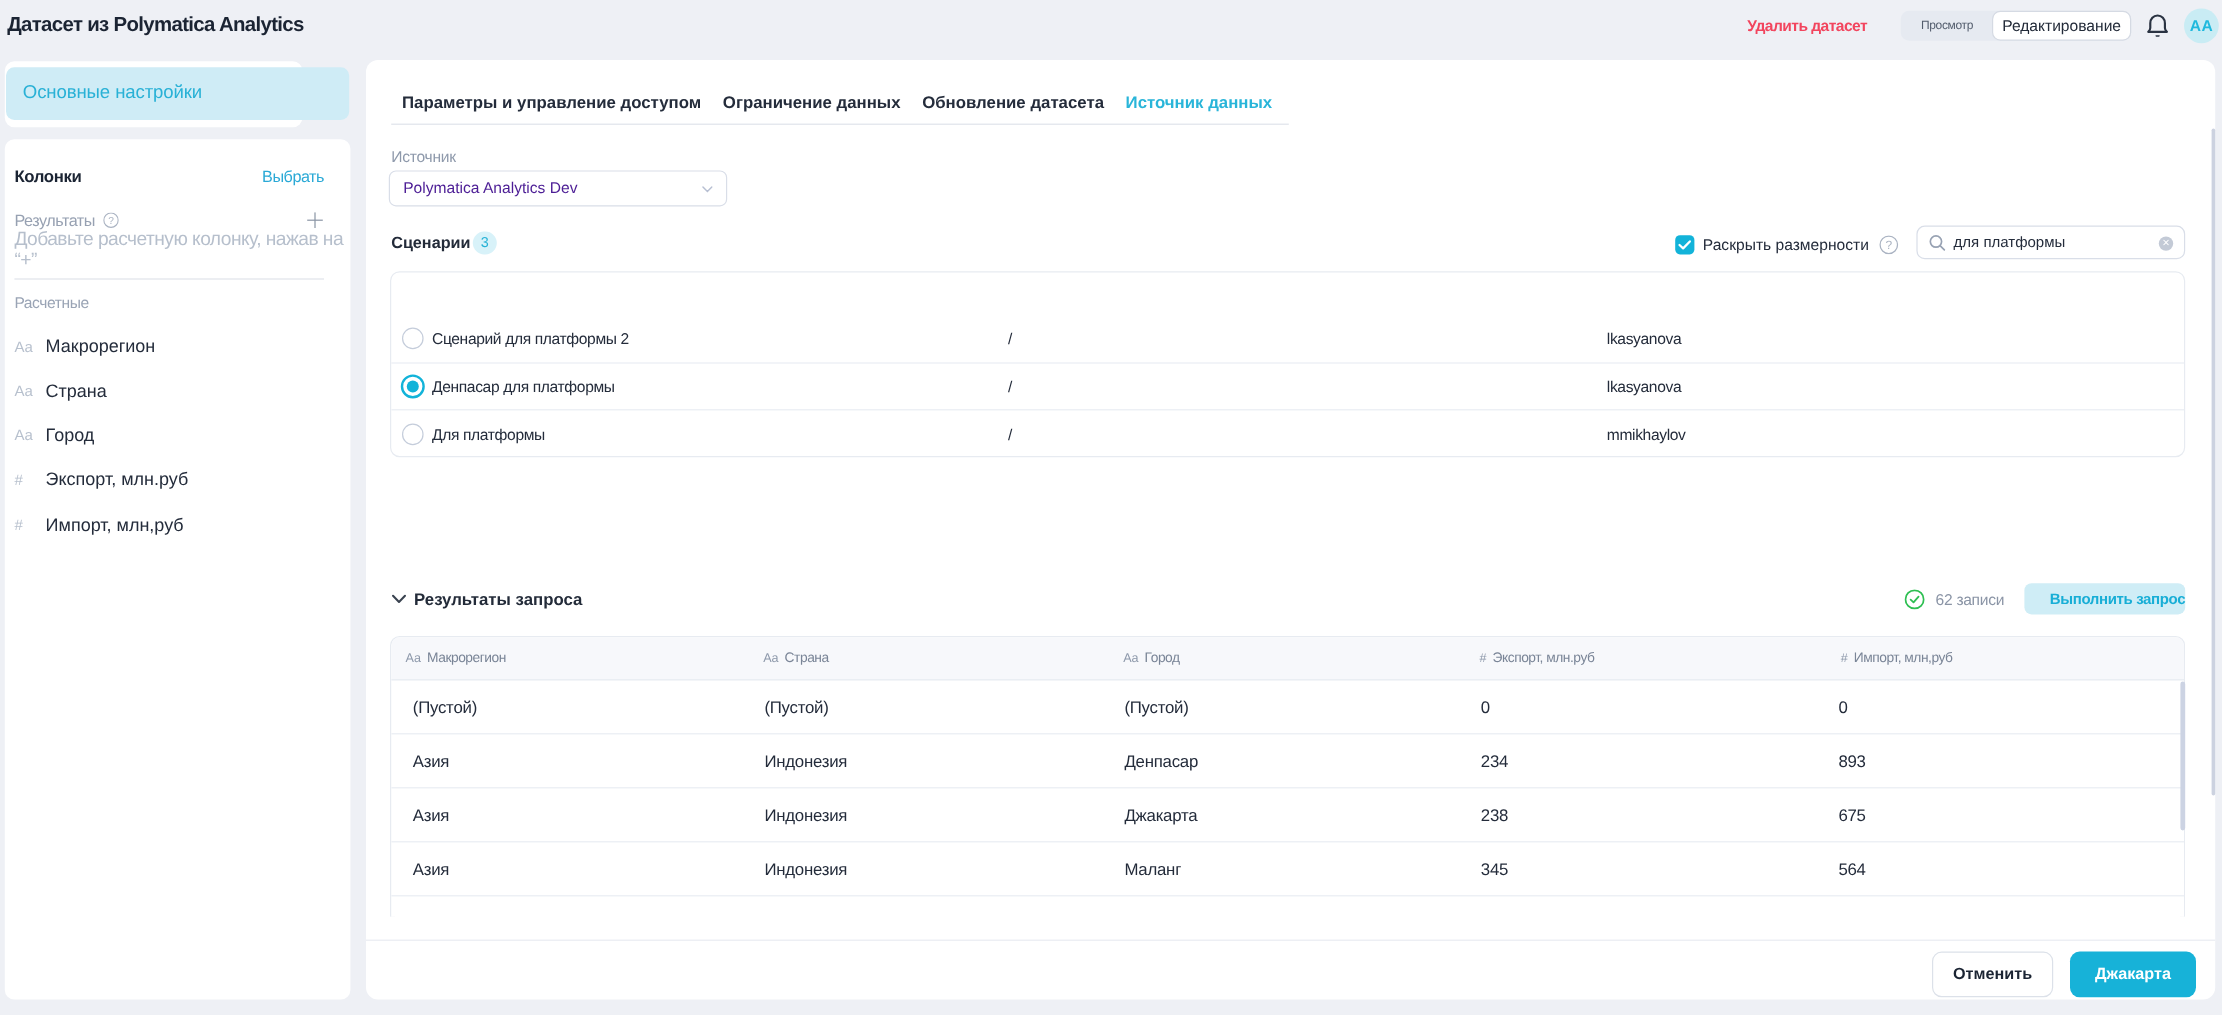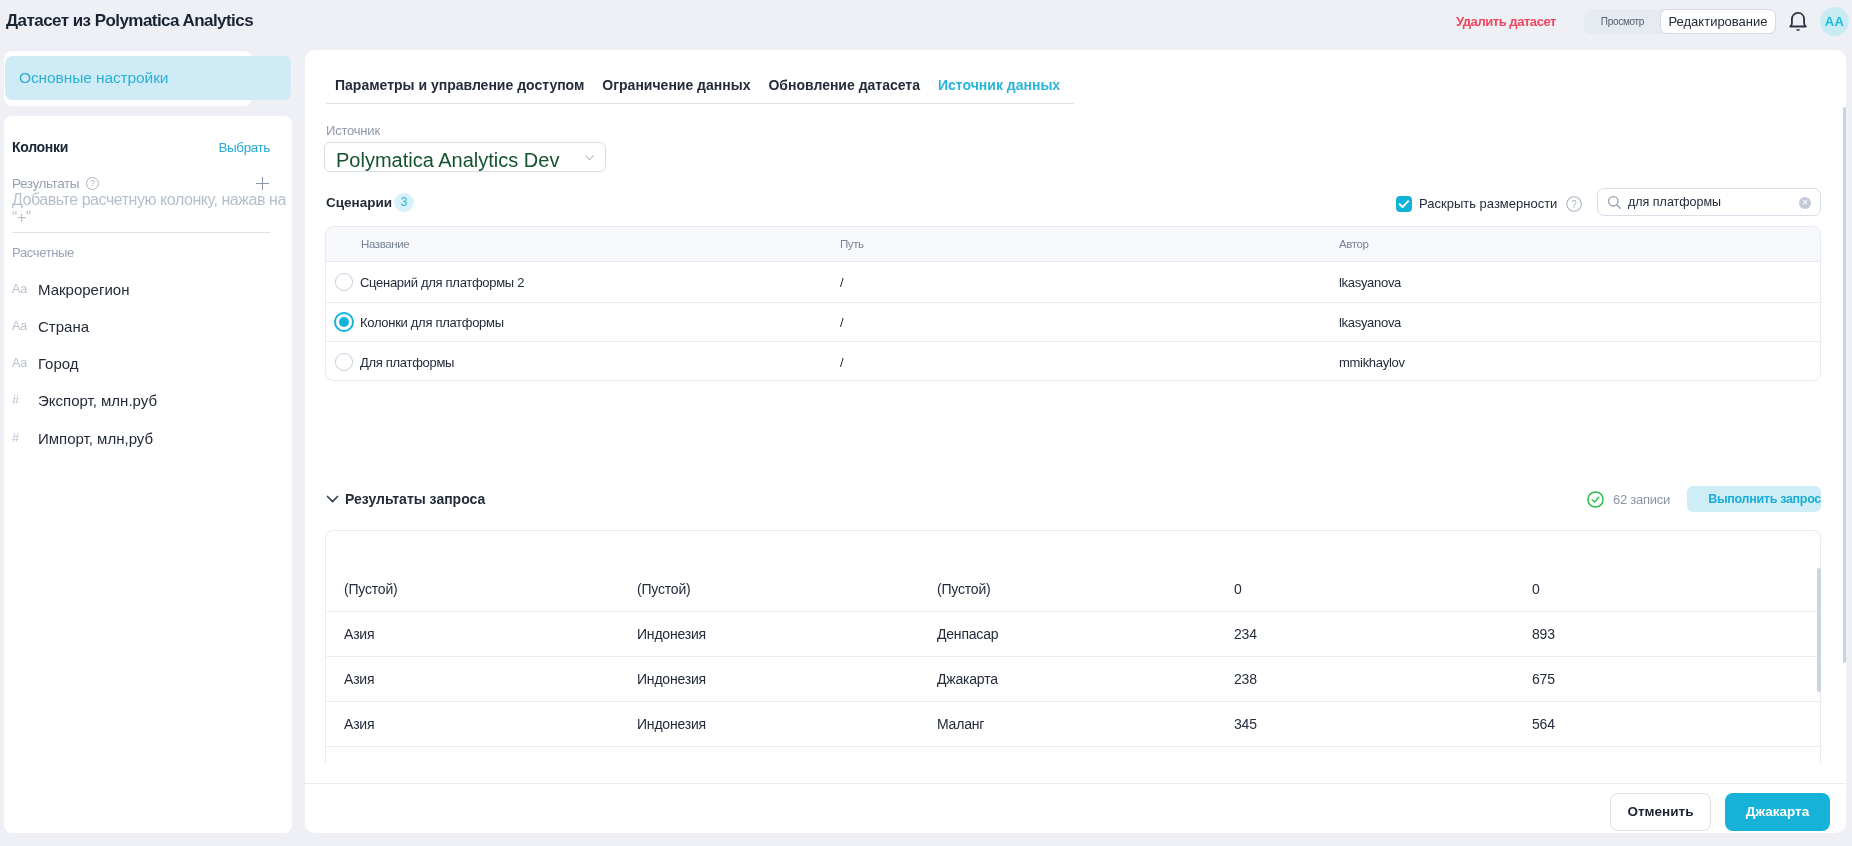--- a/index.html
+++ b/index.html
@@ -48,21 +48,21 @@
   .fld .ic { position:absolute; left:8px; top:50%; transform:translateY(-50%); font-size:12.5px; color:#b8c1ce; }
   .fld .nm { position:absolute; left:34px; top:50%; transform:translateY(-50%); font-size:15px; color:#242c3b; }
 
   
   .tabs { left:326px; top:68px; width:748px; height:36px; border-bottom:1px solid #dfe3ea; white-space:nowrap; }
   .tab { display:inline-block; padding:0 9px; font-size:14px; font-weight:700; color:#242c3b; line-height:34px; }
   .tab.on { color:#29b5d9; }
 
   .lbl-src { left:326px; top:123px; font-size:13px; letter-spacing:-0.2px; color:#8e99ab; }
   .select { left:324px; top:142px; width:282px; height:30px; border:1px solid #d9dee8; border-radius:6px; background:#fff; }
-  .select span { position:absolute; left:11px; top:6px; font-size:20px; color:#14532d; }
+  .select span { position:absolute; left:11px; top:6px; font-size:13px; color:#4c1d95; }
 
   .h-scen { left:326px; top:195px; font-size:13.5px; font-weight:700; color:#232b39; }
   .badge { left:394px; top:193px; width:20px; height:19px; background:#d8f2f9; border-radius:9.5px;
     color:#27b2d6; font-size:12px; text-align:center; line-height:19px; }
 
   .chk { left:1396px; top:196px; width:16px; height:16px; background:#12b3d9; border-radius:4px; }
   .chk-lbl { left:1419px; top:196px; font-size:13px; color:#242c3b; }
   .q2 { left:1566px; top:196px; }
   .search { left:1597px; top:188px; width:224px; height:28px; border:1px solid #d9dee8; border-radius:7px; background:#fff; }
   .search .txt { position:absolute; left:30px; top:6px; font-size:12.5px; color:#242c3b; }
@@ -189,34 +189,29 @@
   <div class="abs search">
     <svg style="position:absolute;left:9px;top:6px" width="15" height="15" viewBox="0 0 15 15">
       <circle cx="6.3" cy="6.3" r="4.7" fill="none" stroke="#98a2b3" stroke-width="1.4"></circle>
       <path d="M9.9 9.9 L13.3 13.3" stroke="#98a2b3" stroke-width="1.4" stroke-linecap="round"></path>
     </svg>
     <span class="txt">для платформы</span>
     <span class="clear">✕</span>
   </div>
 
   <div class="abs tbl t-scen">
-    <div class="thead">
-      <span class="th" style="left:35px">Название</span>
-      <span class="th" style="left:514px">Путь</span>
-      <span class="th" style="left:1013px">Автор</span>
-    </div>
     <div class="row" style="top:35px;height:41px">
       <span class="radio"></span>
       <span class="cell" style="left:34px">Сценарий для платформы 2</span>
       <span class="cell" style="left:514px">/</span>
       <span class="cell" style="left:1013px">lkasyanova</span>
     </div>
     <div class="row" style="top:76px;height:39px">
       <span class="radio on"></span>
-      <span class="cell" style="left:34px">Колонки для платформы</span>
+      <span class="cell" style="left:34px">Денпасар для платформы</span>
       <span class="cell" style="left:514px">/</span>
       <span class="cell" style="left:1013px">lkasyanova</span>
     </div>
     <div class="row" style="top:115px;height:40px;border-bottom:none">
       <span class="radio"></span>
       <span class="cell" style="left:34px">Для платформы</span>
       <span class="cell" style="left:514px">/</span>
       <span class="cell" style="left:1013px">mmikhaylov</span>
     </div>
   </div>
@@ -226,20 +221,27 @@
   </svg>
   <div class="abs h-res">Результаты запроса</div>
   <svg class="abs" style="left:1587px;top:491px" width="17" height="17" viewBox="0 0 17 17">
     <circle cx="8.5" cy="8.5" r="7.6" fill="none" stroke="#2ebf52" stroke-width="1.5"></circle>
     <path d="M5.2 8.7 L7.6 11 L11.8 6.2" fill="none" stroke="#2ebf52" stroke-width="1.5" stroke-linecap="round" stroke-linejoin="round"></path>
   </svg>
   <div class="abs rec">62 записи</div>
   <div class="abs btn-run">Выполнить запрос</div>
 
   <div class="abs tbl t-res">
+    <div class="thead">
+      <span class="th" style="left:12px"><span class="ic">Aa</span>Макрорегион</span>
+      <span class="th" style="left:310px"><span class="ic">Aa</span>Страна</span>
+      <span class="th" style="left:610px"><span class="ic">Aa</span>Город</span>
+      <span class="th" style="left:907px"><span class="ic">#</span>Экспорт, млн.руб</span>
+      <span class="th" style="left:1208px"><span class="ic">#</span>Импорт, млн,руб</span>
+    </div>
     <div class="row" style="top:36px;height:45px">
       <span class="cell" style="left:18px">(Пустой)</span>
       <span class="cell" style="left:311px">(Пустой)</span>
       <span class="cell" style="left:611px">(Пустой)</span>
       <span class="cell" style="left:908px">0</span>
       <span class="cell" style="left:1206px">0</span>
     </div>
     <div class="row" style="top:81px;height:45px">
       <span class="cell" style="left:18px">Азия</span>
       <span class="cell" style="left:311px">Индонезия</span>

